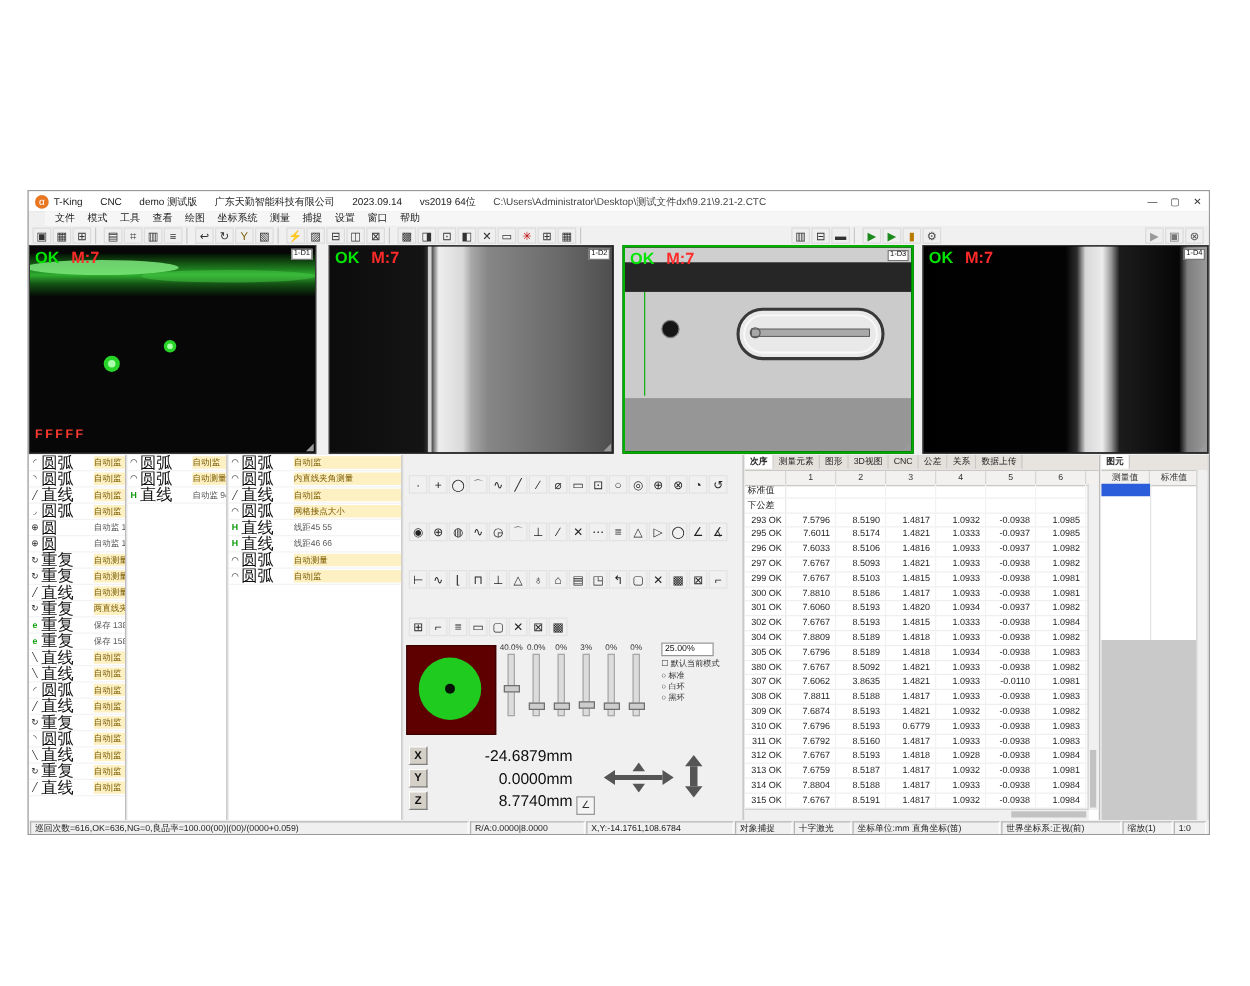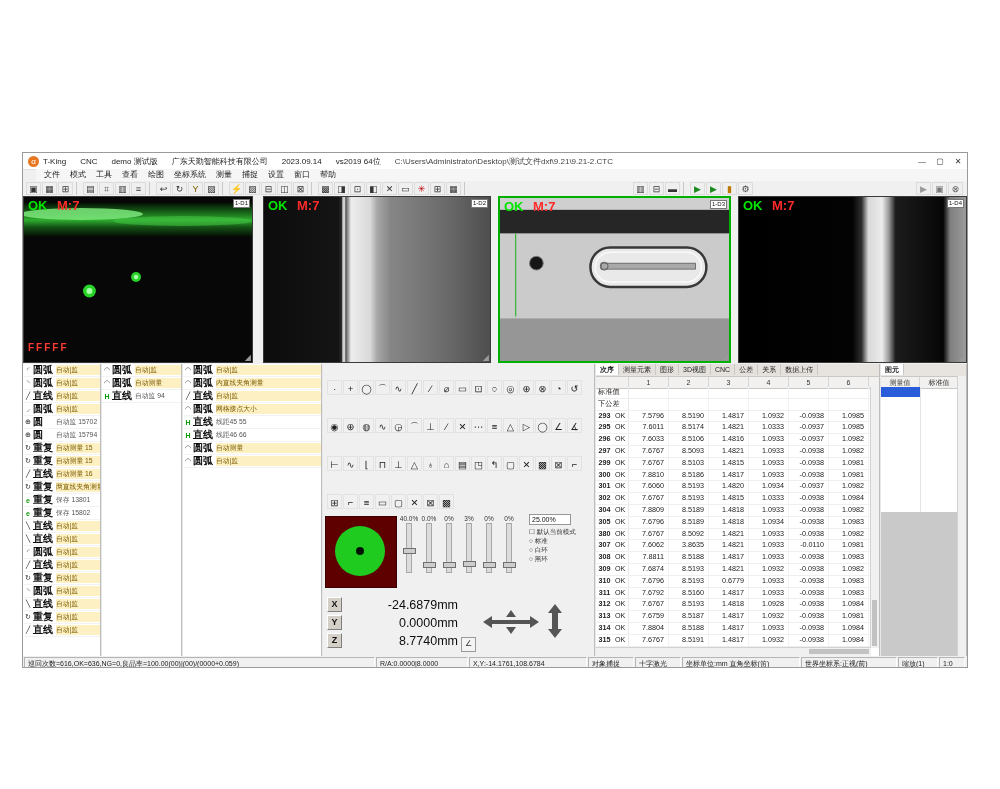--- a/index.html
+++ b/index.html
@@ -38,21 +38,21 @@
 
   
   .bottom{position:absolute;left:0;top:211px;right:0;height:292px;background:#e8e8e8;}
   .list-col{position:absolute;top:0;height:292px;background:#ffffff;border-right:1px solid #bdbdbd;box-sizing:border-box;overflow:hidden;}
   #list1{left:0;width:78px;}
   #list2{left:79px;width:80px;}
   #list3{left:160px;width:139px;}
   .list-row{display:flex;align-items:center;height:12px;border-bottom:1px solid #f3f3f3;}
   .li-icon{width:10px;font-size:7px;color:#222;text-align:center;flex:0 0 auto;}
   .li-icon.green{color:#0a9a0a;font-weight:bold;}
-  .li-name{width:23px;font-size:10px;color:#111;flex:0 0 auto;font-weight:bold;}
+  .li-name{width:42px;font-size:13px;color:#111;flex:0 0 auto;}
   .li-mode{flex:1;font-size:6.8px;color:#555;overflow:hidden;white-space:nowrap;}
   .li-mode.hl{background:#fdf0c2;color:#7a5a00;}
 
   
   .center{position:absolute;left:300px;top:0;width:272px;height:292px;background:#f0f0f0;border-right:1px solid #bdbdbd;box-sizing:border-box;}
   .palette{padding-top:16px;}
   .pal-row{display:flex;height:16px;margin:0 0 22px 4px;}
   .pal-btn{width:15px;height:15px;font-size:9.5px;line-height:15px;text-align:center;color:#222;background:#f0f0f0;border:1px solid #e2e2e2;margin-right:1px;box-sizing:border-box;}
   .light-box{position:absolute;left:2px;top:152px;width:70px;height:70px;background:#5e0000;border:1px solid #3b0000;}
   .light-circle{position:absolute;left:9px;top:9px;width:50px;height:50px;border-radius:50%;background:#1ecb1e;}
@@ -79,21 +79,21 @@
   .ttab.active{background:#ffffff;font-weight:bold;}
   .thead{display:flex;height:11px;background:#f2f1ef;border-bottom:1px solid #c8c8c8;}
   .th{font-size:7px;text-align:center;border-right:1px solid #d6d6d6;line-height:11px;color:#333;box-sizing:border-box;}
   .th.lab{width:33px;flex:0 0 auto;}
   .th.val{width:40px;flex:0 0 auto;}
   .tbody{position:absolute;left:0;top:23px;right:8px;bottom:8px;overflow:hidden;}
   .trow{display:flex;height:10.8px;border-bottom:1px solid #efefef;}
   .tc{font-size:7.2px;line-height:10.8px;box-sizing:border-box;}
   .tc.lab{width:33px;display:flex;flex:0 0 auto;border-right:1px solid #e8e8e8;}
   .tc.lab.pre{display:block;padding-left:2px;color:#222;}
-  .tno{width:17px;text-align:center;padding-right:1px;color:#222;font-weight:bold;}
+  .tno{width:17px;text-align:right;padding-right:1px;color:#222;}
   .tok{width:13px;padding-left:1px;color:#222;}
   .tc.val{width:40px;text-align:right;padding-right:4px;color:#222;border-right:1px solid #f2f2f2;flex:0 0 auto;}
   .vscroll{position:absolute;right:0;top:23px;width:8px;bottom:8px;background:#f0f0f0;border-left:1px solid #d2d2d2;}
   .vthumb{position:absolute;bottom:2px;left:1px;width:5px;height:46px;background:#c2c2c2;}
   .hscroll{position:absolute;left:0;bottom:0;right:8px;height:8px;background:#f0f0f0;border-top:1px solid #d2d2d2;}
   .hthumb{position:absolute;right:2px;top:1px;width:60px;height:5px;background:#c2c2c2;}
 
   
   .rightp{position:absolute;left:858px;top:0;width:86px;height:292px;background:#fff;box-sizing:border-box;overflow:hidden;border-right:1px solid #bdbdbd;}
   .rp-tabs{display:flex;height:12px;background:#e7e4df;border-bottom:1px solid #c8c8c8;}

